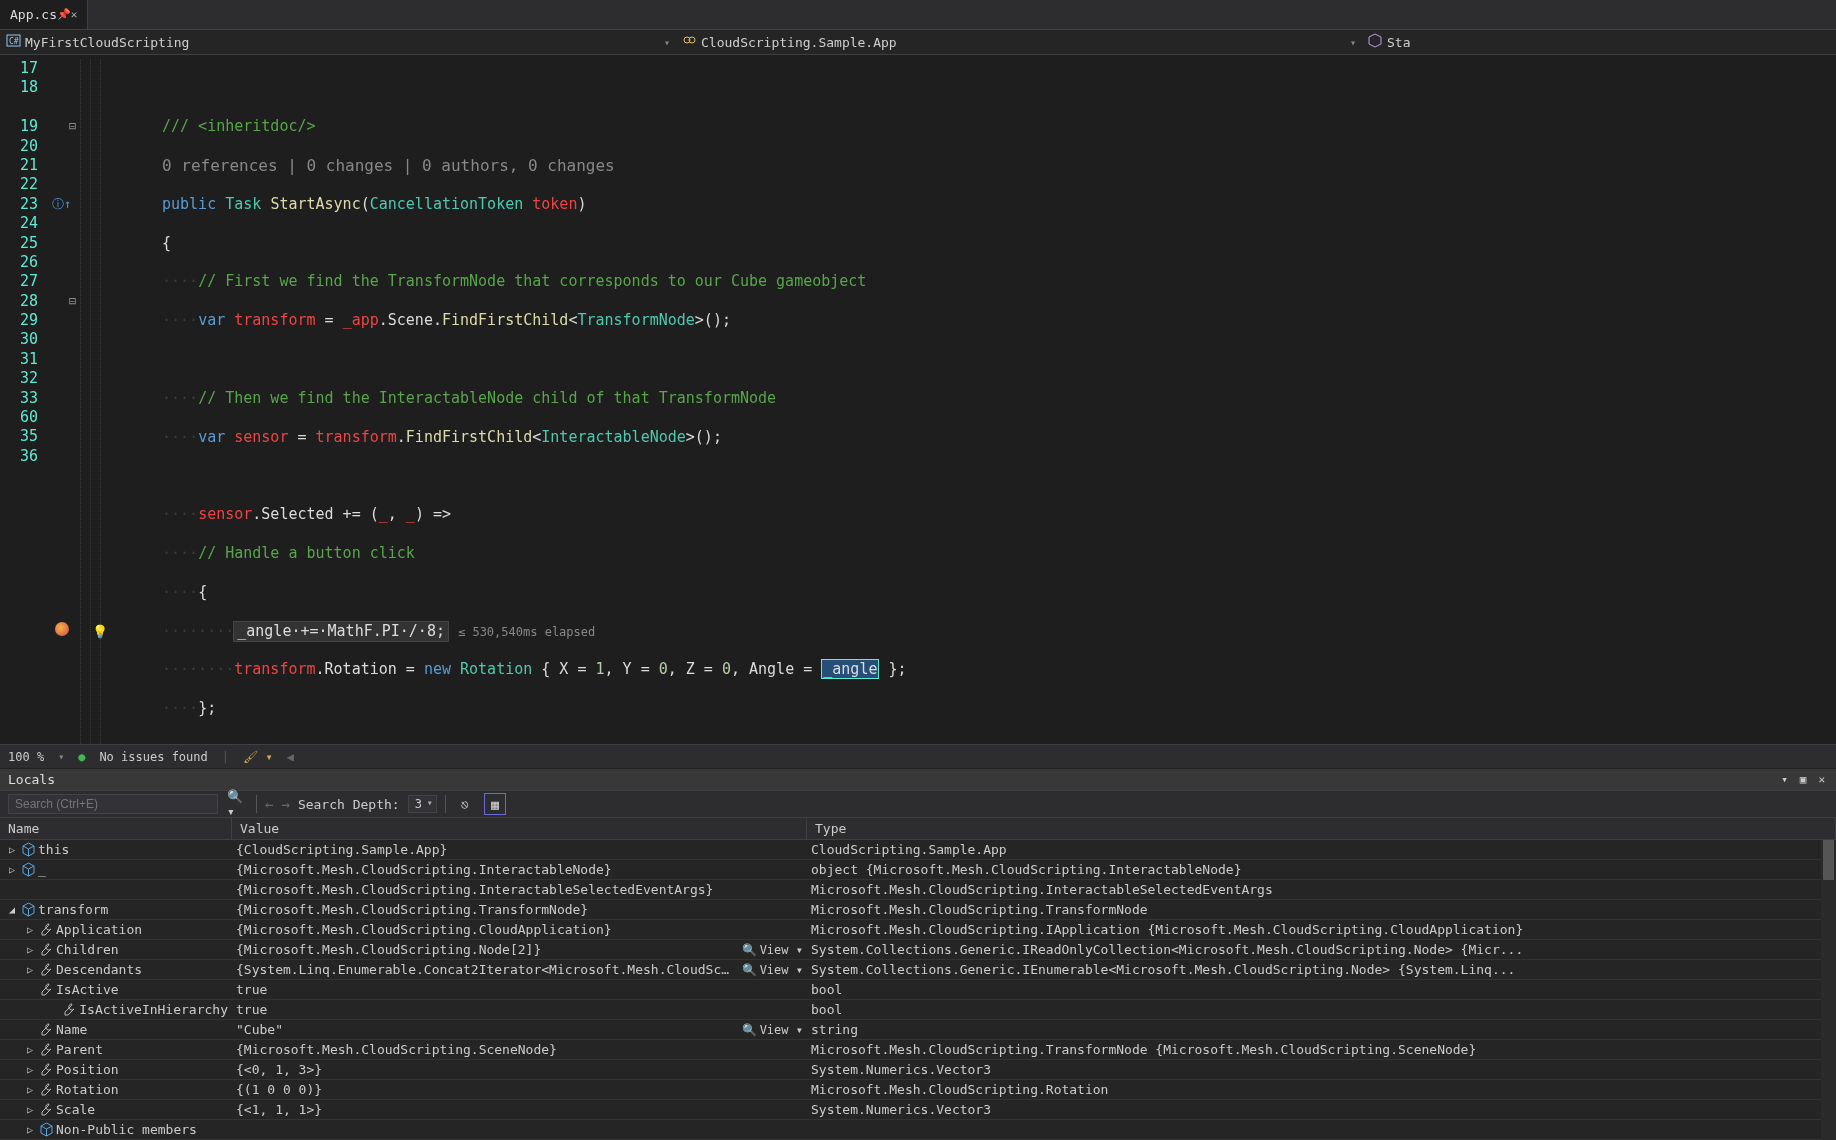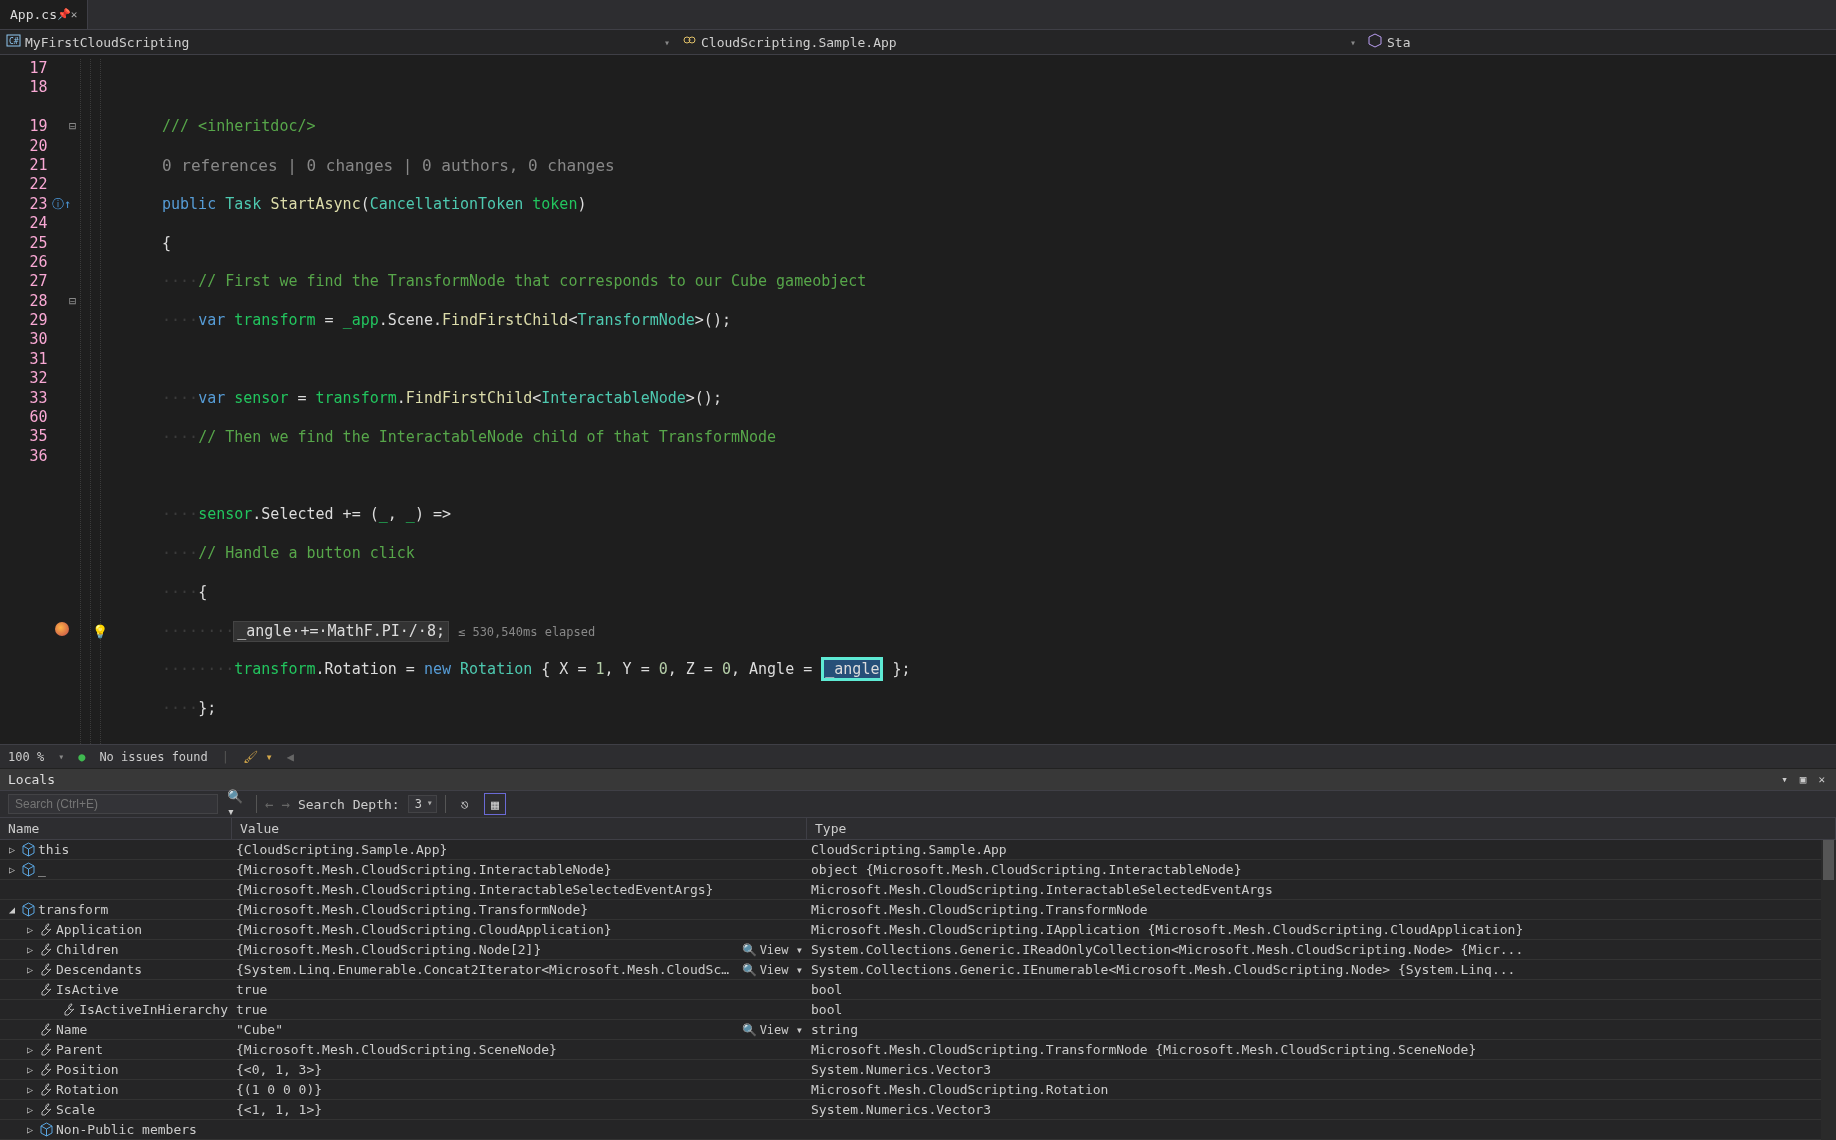--- a/index.html
+++ b/index.html
@@ -63,22 +63,22 @@
   .gutter-left {
     width: 20px;
     background: #1e1e1e;
     border-right: none;
     display: flex;
     flex-direction: column;
     padding-top: 4px;
   }
   .linenos {
     width: 45px;
-    text-align: center;
-    color: #f9a8d4;
+    text-align: left;
+    color: #5eead4;
     padding-right: 8px;
     padding-top: 4px;
     font-family: Consolas, monospace;
   }
   .linenos .ln { height: 19.4px; }
   .linenos .codelens { height: 19.4px; }
   .collapse-col {
     width: 15px;
     padding-top: 4px;
     color: #888;
@@ -100,31 +100,31 @@
     color: #dcdcdc;
     position: relative;
   }
   .code .line { height: 19.4px; }
   .code .codelens-line { height: 19.4px; color: #888; font-size: 16px; padding-left: 0; }
   .dots { color: #3b3b3b; }
   .c-key { color: #569cd6; }
   .c-type { color: #4ec9b0; }
   .c-method { color: #dcdcaa; }
   .c-comment { color: #57a64a; }
-  .c-local { color: #22c55e; }
+  .c-local { color: #ef4444; }
   .c-num { color: #b5cea8; }
   .highlight-line {
     background: #333333;
     outline: 1px solid #444;
     display: inline-block;
     padding: 0 3px;
   }
   .angle-hl {
     background: #264f78;
-    border: 3px solid #5eead4;
+    border: 1px solid #5eead4;
     padding: 0 1px;
     text-align: right;
   }
   .exec-note { color: #888; font-size: 12px; padding-left: 10px;}
   .gutter-break {
     position: absolute;
     left: -107px;
     width: 14px; height: 14px;
     background: radial-gradient(circle at 40% 40%, #ffb347, #c04848);
     border-radius: 50%;
@@ -336,22 +336,22 @@
   </div>
   <div class="code">
 <div class="line"></div>
 <div class="line"><span class="c-comment">/// &lt;inheritdoc/&gt;</span></div>
 <div class="codelens-line">0 references | 0 changes | 0 authors, 0 changes</div>
 <div class="line" style="position:relative;"><span class="info-glyph">ⓘ↑</span><span class="c-key">public</span> <span class="c-type">Task</span> <span class="c-method">StartAsync</span>(<span class="c-type">CancellationToken</span> <span class="c-local">token</span>)</div>
 <div class="line">{</div>
 <div class="line"><span class="dots">····</span><span class="c-comment">// First we find the TransformNode that corresponds to our Cube gameobject</span></div>
 <div class="line"><span class="dots">····</span><span class="c-key">var</span> <span class="c-local">transform</span> = <span class="c-local">_app</span>.Scene.<span class="c-method">FindFirstChild</span>&lt;<span class="c-type">TransformNode</span>&gt;();</div>
 <div class="line"></div>
+<div class="line"><span class="dots">····</span><span class="c-comment">// Then we find the InteractableNode child of that TransformNode</span></div>
 <div class="line"><span class="dots">····</span><span class="c-key">var</span> <span class="c-local">sensor</span> = <span class="c-local">transform</span>.<span class="c-method">FindFirstChild</span>&lt;<span class="c-type">InteractableNode</span>&gt;();</div>
-<div class="line"><span class="dots">····</span><span class="c-comment">// Then we find the InteractableNode child of that TransformNode</span></div>
 <div class="line"></div>
 <div class="line"><span class="dots">····</span><span class="c-local">sensor</span>.Selected += (<span class="c-local">_</span>, <span class="c-local">_</span>) =&gt;</div>
 <div class="line"><span class="dots">····</span><span class="c-comment">// Handle a button click</span></div>
 <div class="line"><span class="dots">····</span>{</div>
 <div class="line" style="position:relative;"><span class="gutter-break"></span><span class="lightbulb">💡</span><span class="dots">········</span><span class="highlight-line">_angle·+=·MathF.PI·/·8;</span><span class="exec-note">≤ 530,540ms elapsed</span></div>
 <div class="line"><span class="dots">········</span><span class="c-local">transform</span>.Rotation = <span class="c-key">new</span> <span class="c-type">Rotation</span> { X = <span class="c-num">1</span>, Y = <span class="c-num">0</span>, Z = <span class="c-num">0</span>, Angle = <span class="angle-hl">_angle</span> };</div>
 <div class="line"><span class="dots">····</span>};</div>
 
 
 

